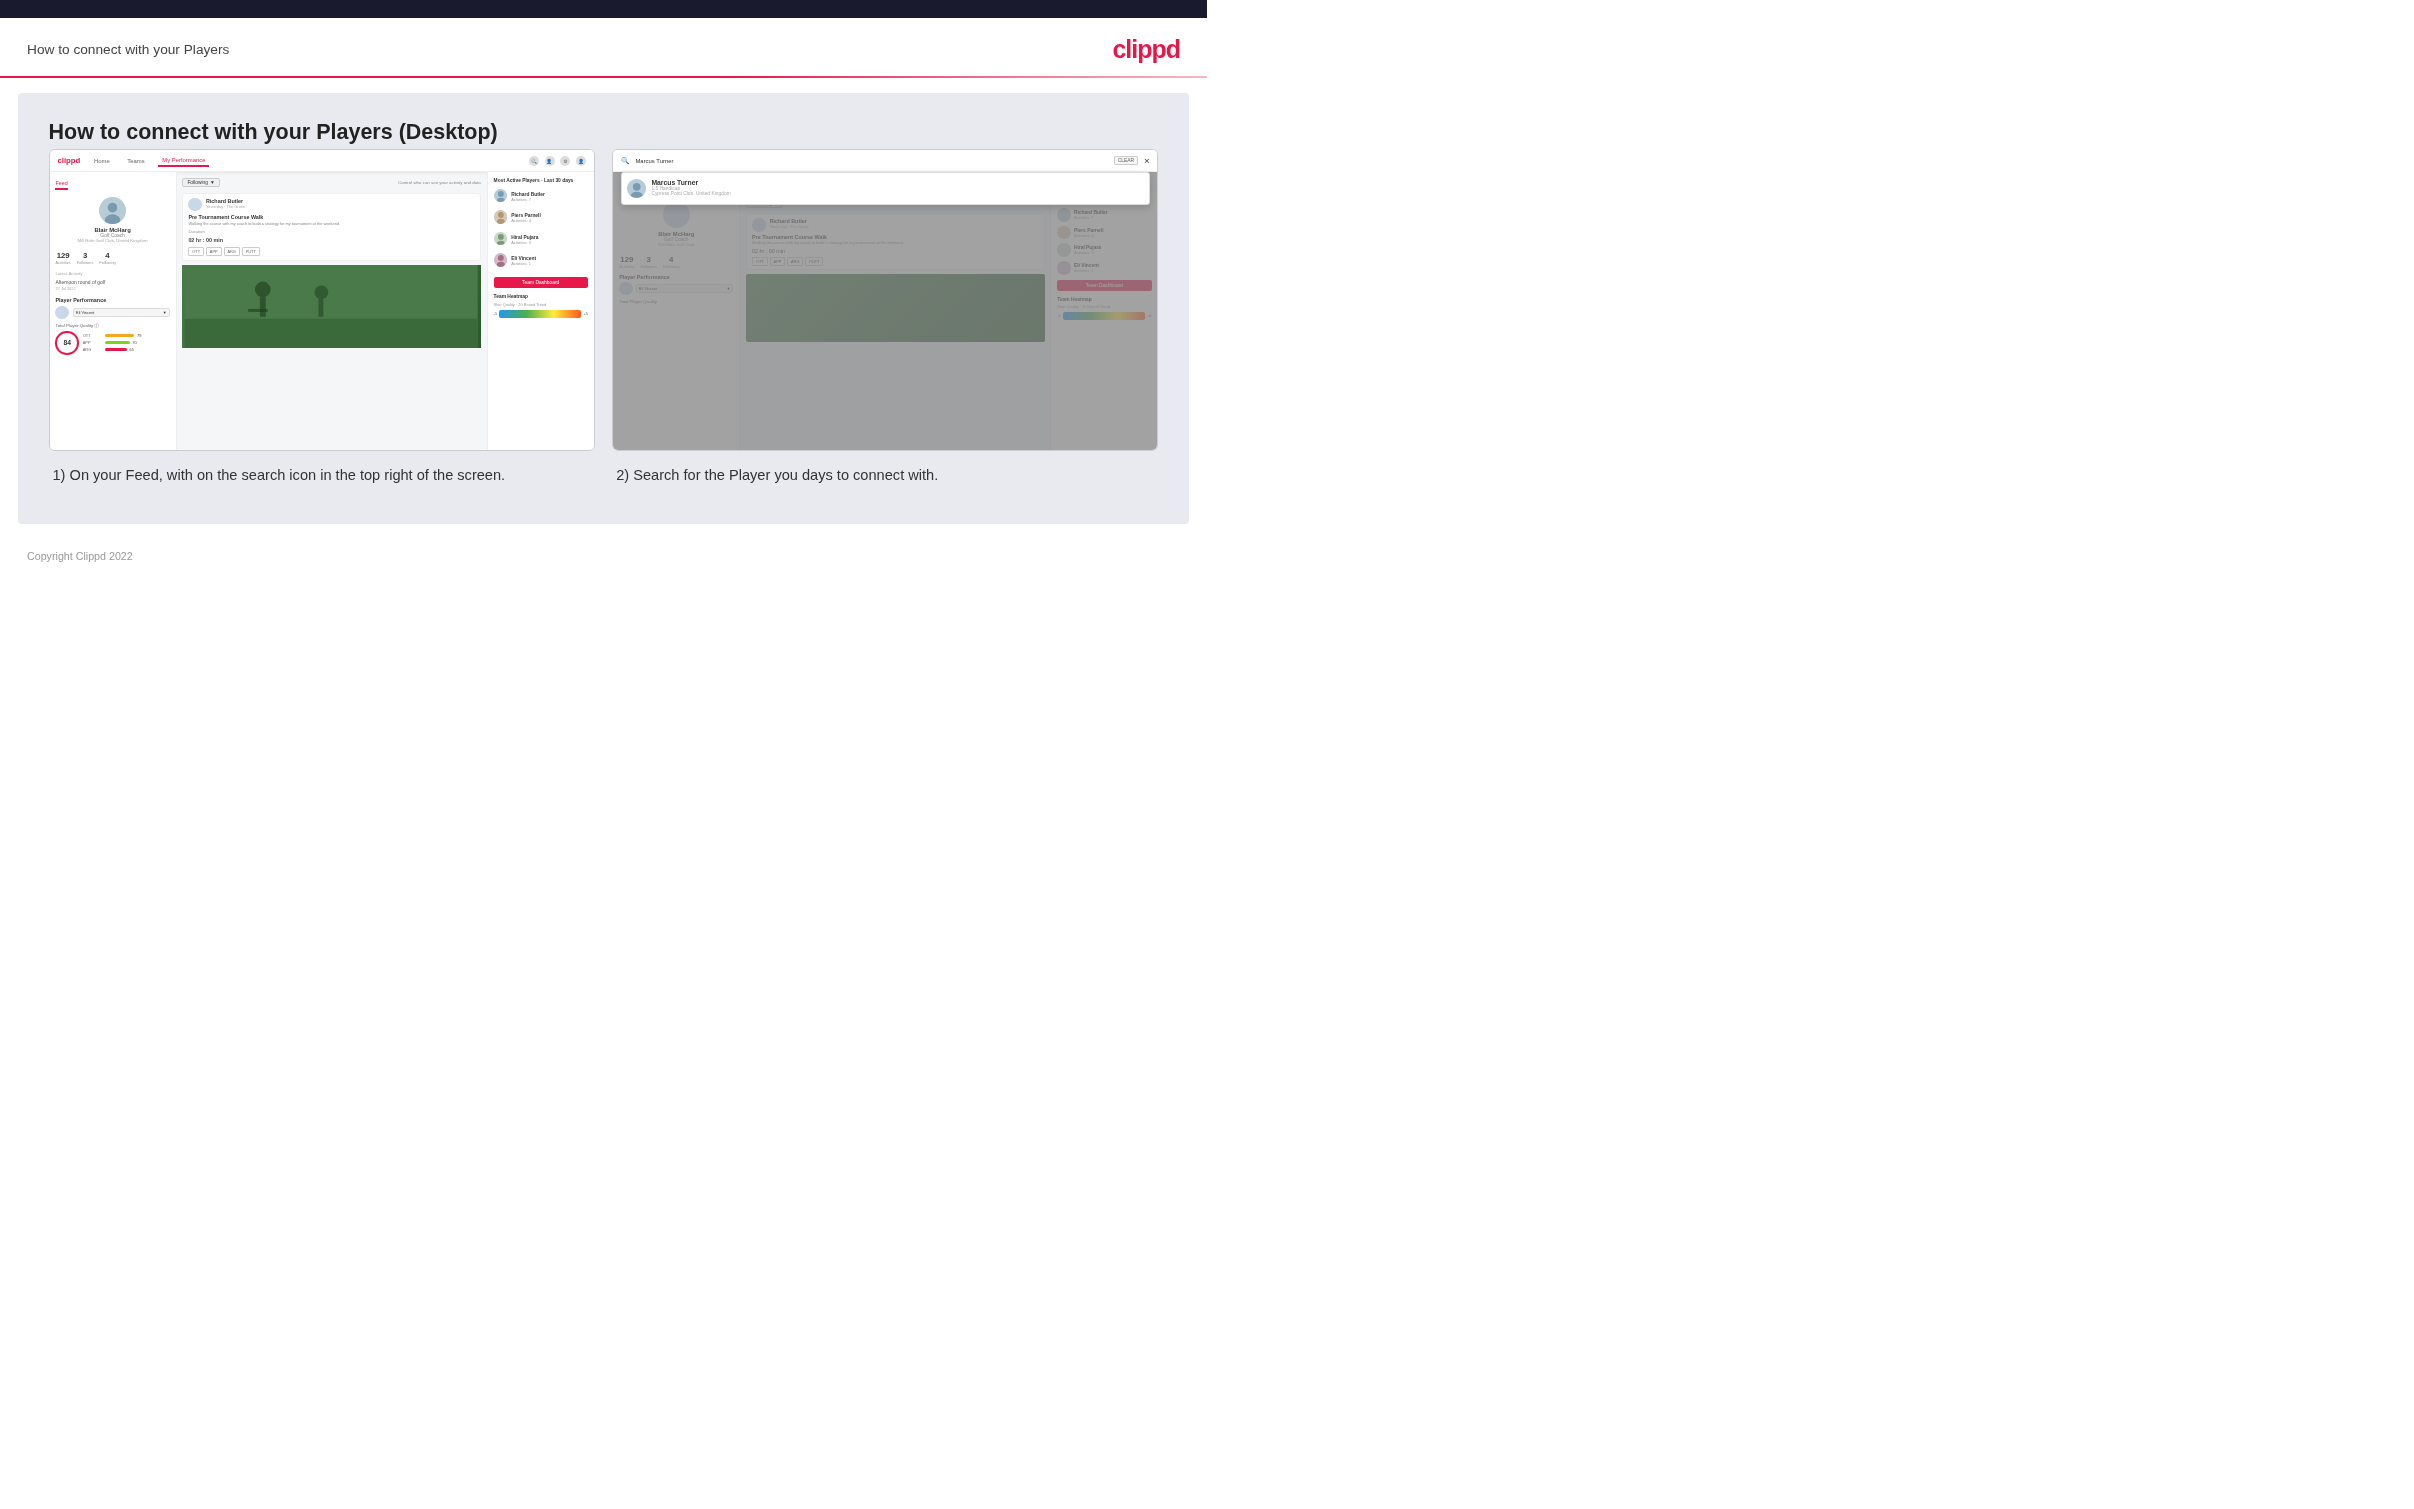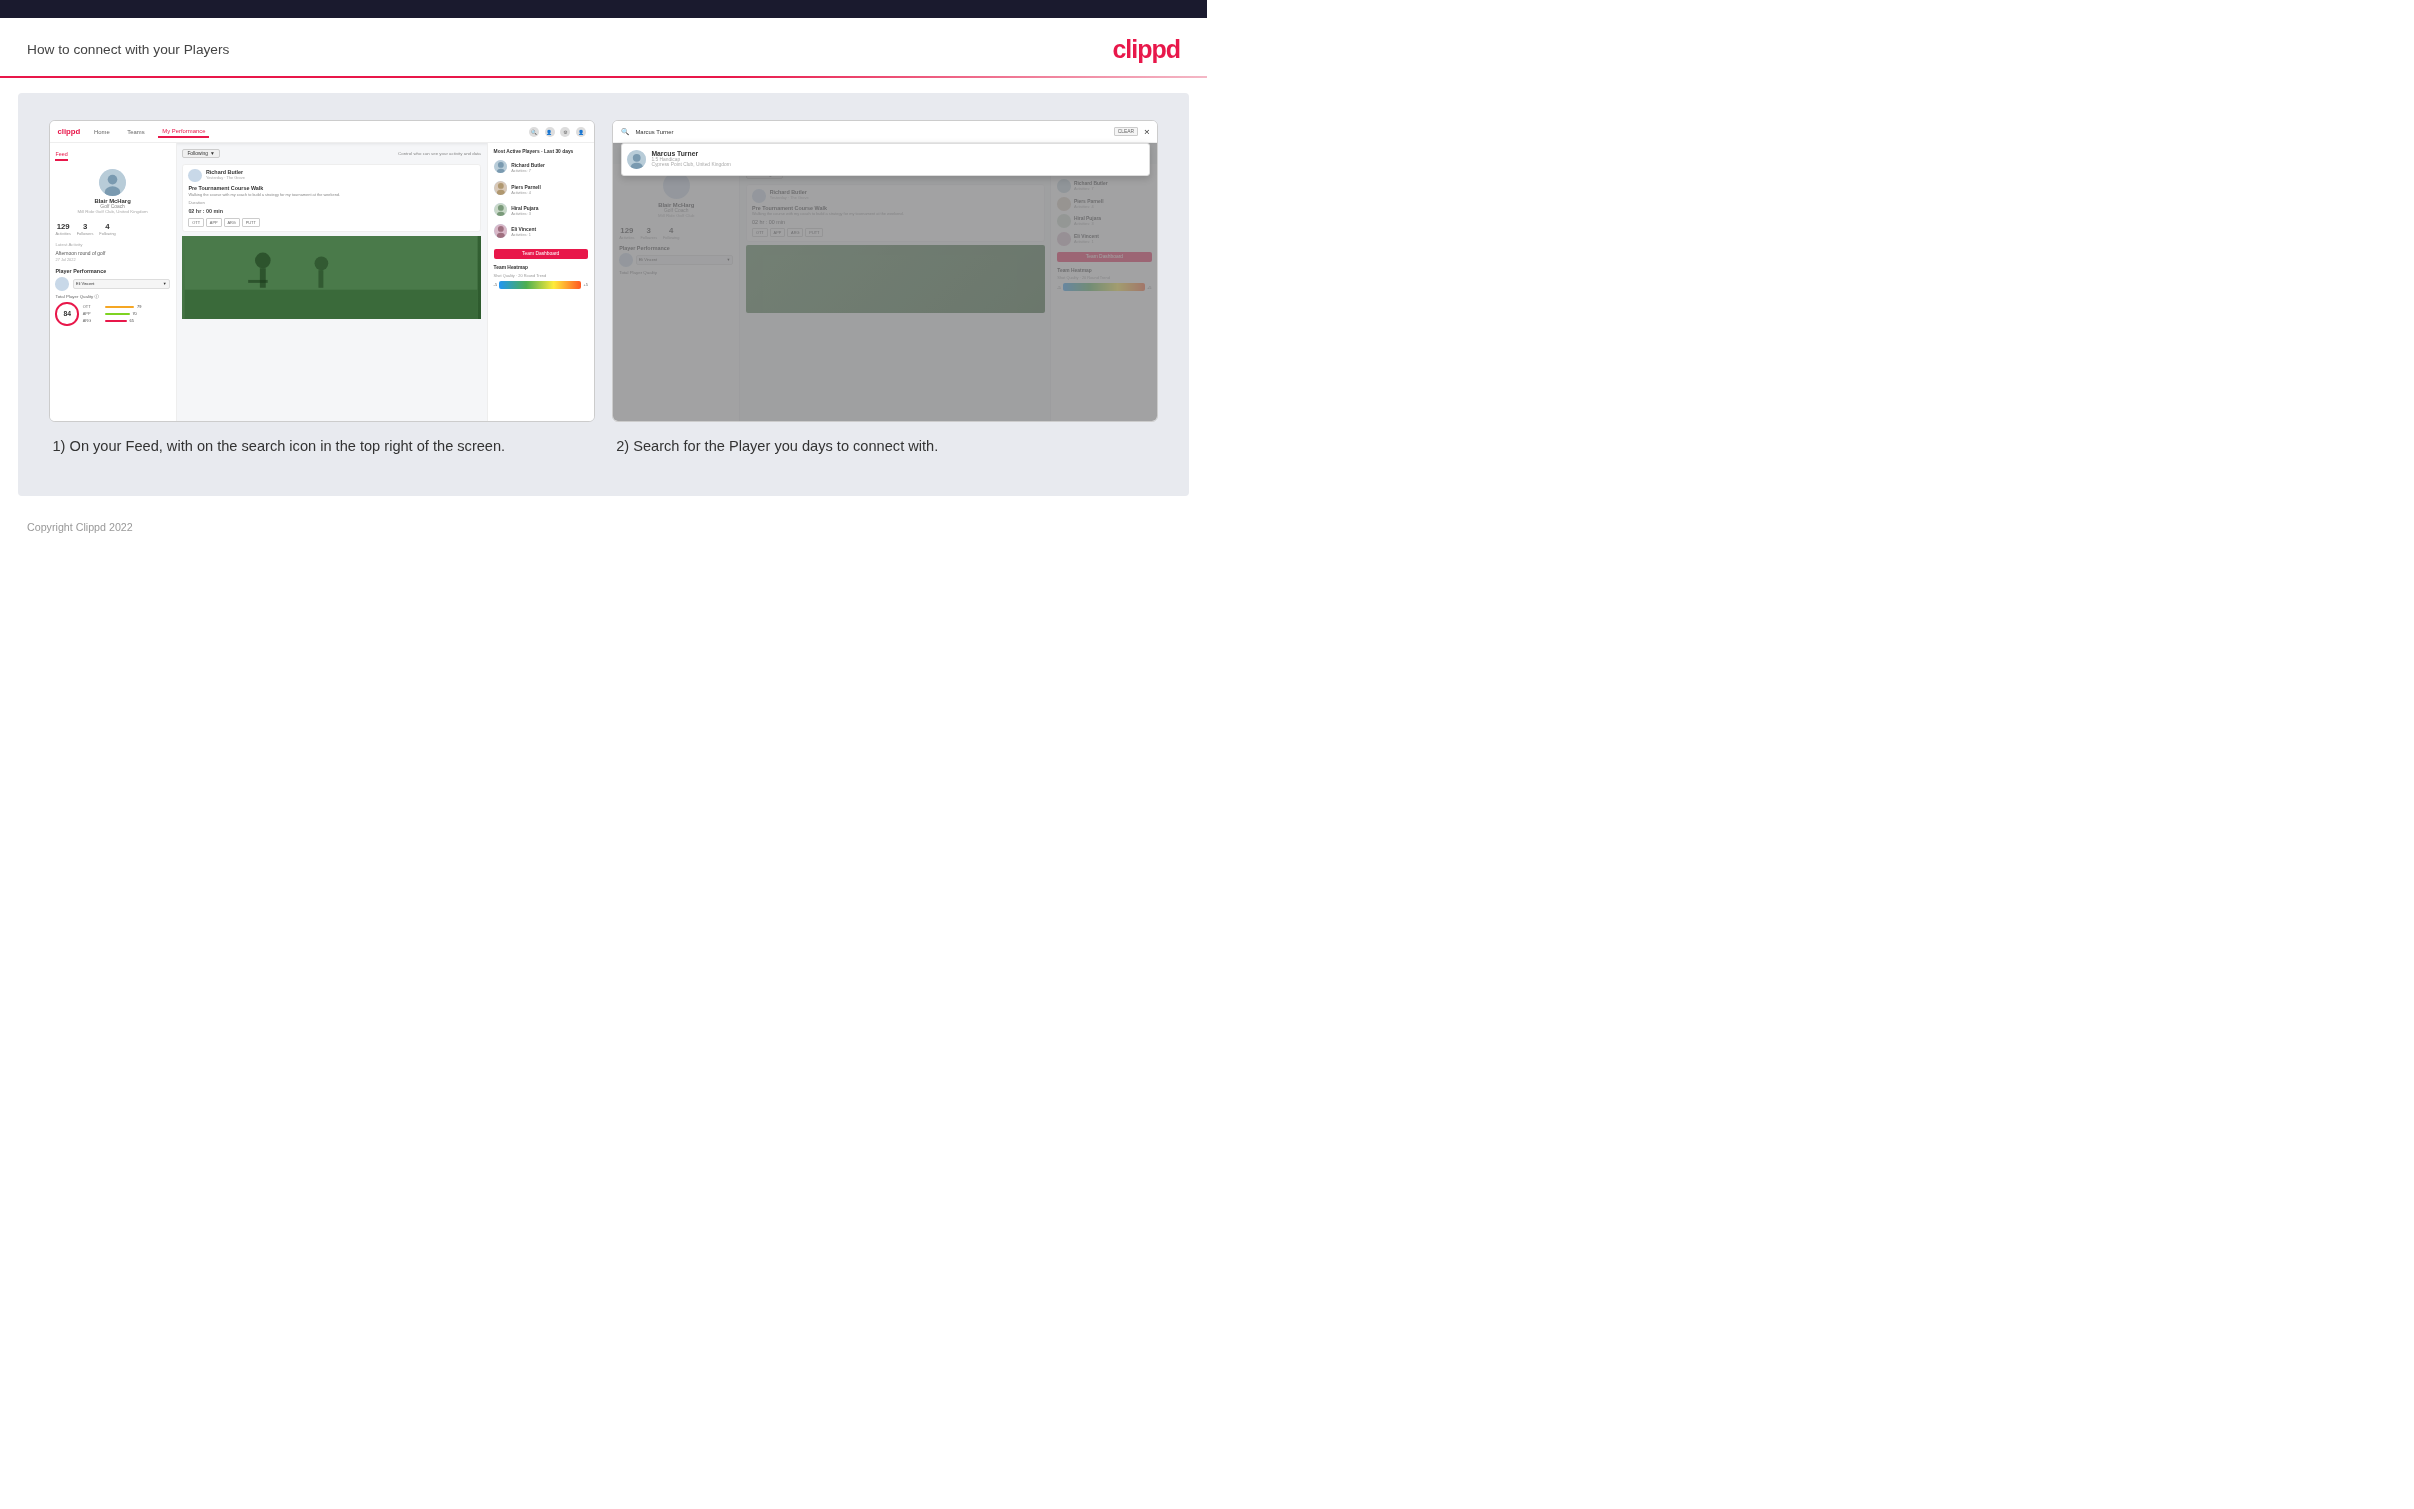--- a/index.html
+++ b/index.html
@@ -451,20 +451,21 @@
 
 <div class="top-bar"></div>
 
 <div class="page-header">
   <span class="page-title">How to connect with your Players</span>
   <span class="logo">clippd</span>
 </div>
 <div class="header-divider"></div>
 
 <div class="main-content">
+  <div class="section-title">How to connect with your Players (Desktop)</div>
 
   <div class="panels">
 
     <div class="panel">
       <div class="screenshot-frame">
         <div class="mini-app">
 
           <div class="mini-nav">
             <span class="mini-logo">clippd</span>
             <span class="mini-nav-item">Home</span>

